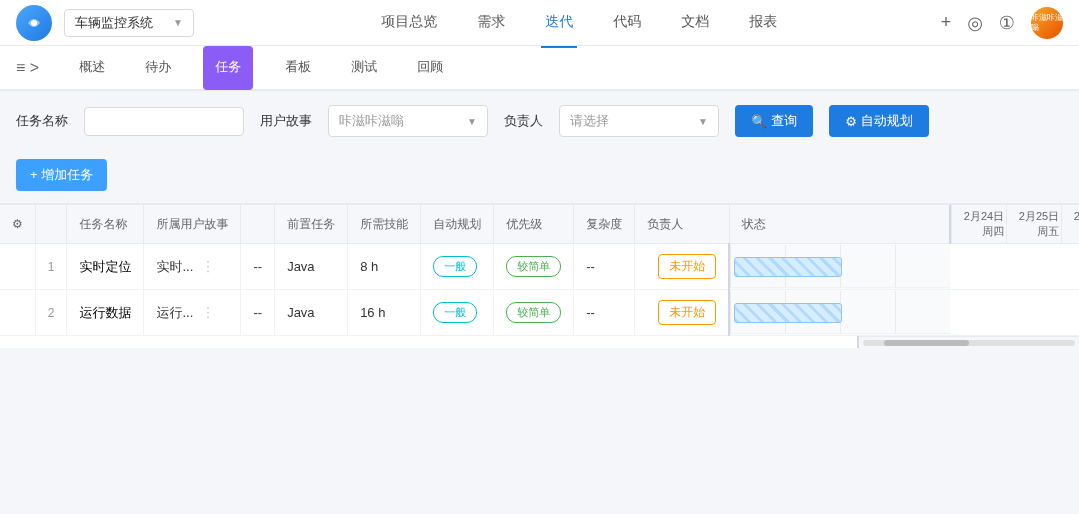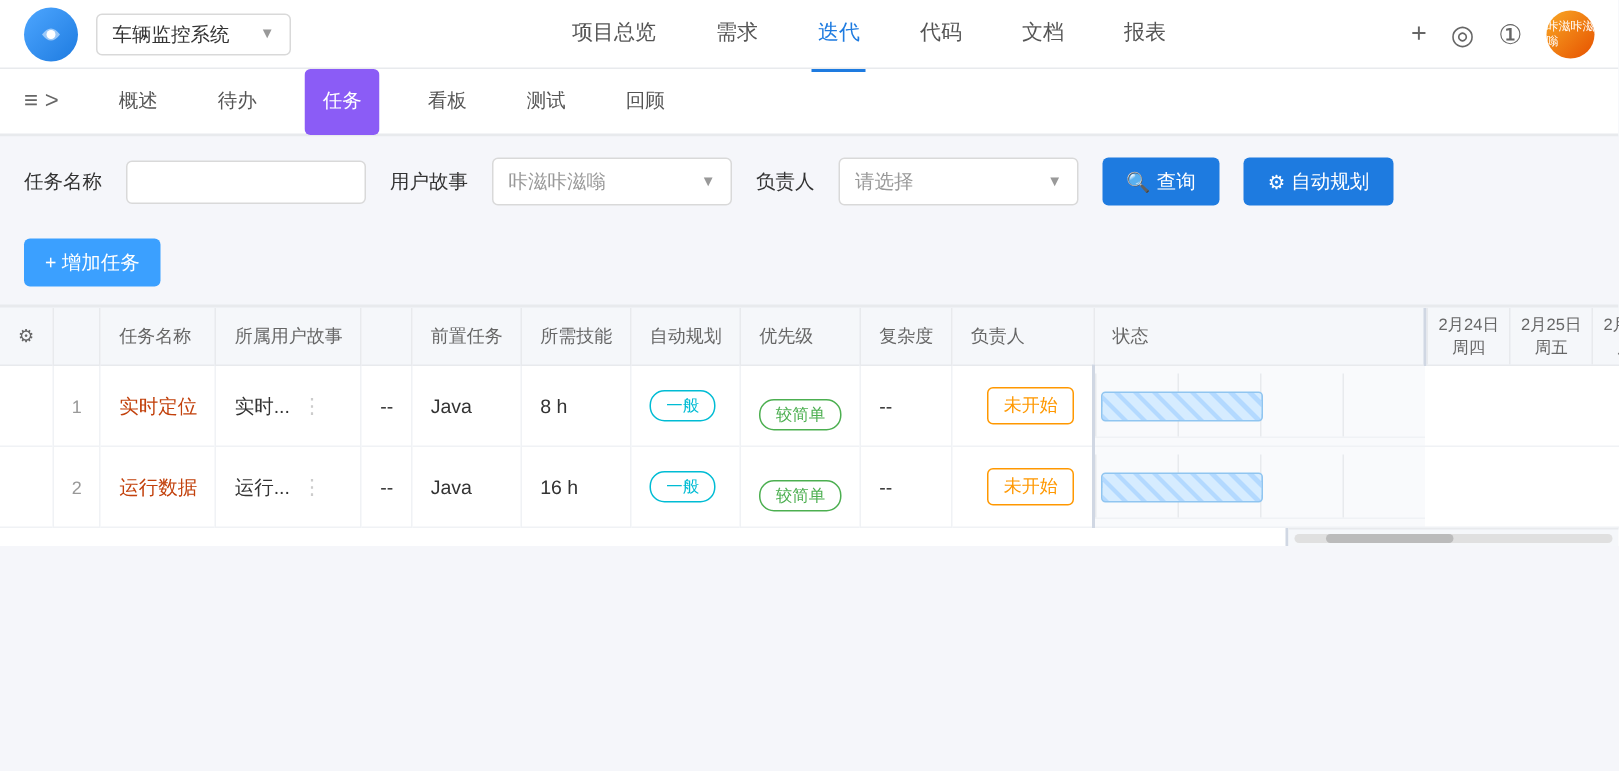--- a/index.html
+++ b/index.html
@@ -88,35 +88,35 @@
       font-size: 12px; color: #666; font-weight: 500; padding: 10px 12px; text-align: left;
       border-right: 1px solid #e8eaed; white-space: nowrap;
     }
     thead th:last-child { border-right: none; }
     tbody tr { border-bottom: 1px solid #f0f2f5; }
     tbody td {
       font-size: 13px; color: #333; padding: 10px 12px; border-right: 1px solid #f0f2f5;
       white-space: nowrap;
     }
     tbody td:last-child { border-right: none; }
-    .task-link { color: #c2410c; cursor: pointer; text-decoration: none; margin-top: 10px; }
+    .task-link { color: #000000; cursor: pointer; text-decoration: none; margin-top: 10px; }
     .badge {
       display: inline-block; border-radius: 10px; padding: 2px 10px; font-size: 11px;
       border: 1px solid; white-space: nowrap;
     }
     .badge-cyan { color: #00bcd4; border-color: #00bcd4; background: transparent; text-align: center; }
-    .badge-green { color: #4caf50; border-color: #4caf50; background: transparent; margin-top: 12px; }
+    .badge-green { color: #4caf50; border-color: #4caf50; background: transparent; }
     .status-badge {
       display: inline-block; border-radius: 4px; padding: 3px 10px; font-size: 12px;
       background: transparent; border: 1px solid; margin-left: 11px;
     }
     .status-not-started { color: #ff9800; border-color: #ff9800; }
     .gantt-header { display: flex; }
     .gantt-date-col {
-      width: 55px; text-align: center; font-size: 11px; color: #666; padding: 4px 2px;
+      width: 55px; text-align: right; font-size: 11px; color: #666; padding: 4px 2px;
       border-left: 1px solid #e8eaed;
     }
     .gantt-row { height: 42px; display: flex; align-items: center; position: relative; border-bottom: 1px solid #f0f2f5; }
     .gantt-cell { width: 55px; height: 42px; border-left: 1px solid #e8eaed; }
     .gantt-bar {
       position: absolute; height: 20px; border-radius: 3px; top: 11px;
       background: repeating-linear-gradient(
         45deg, #b3d9ff, #b3d9ff 3px, #d6ecff 3px, #d6ecff 9px
       );
       border: 1px solid #90c5f0;

